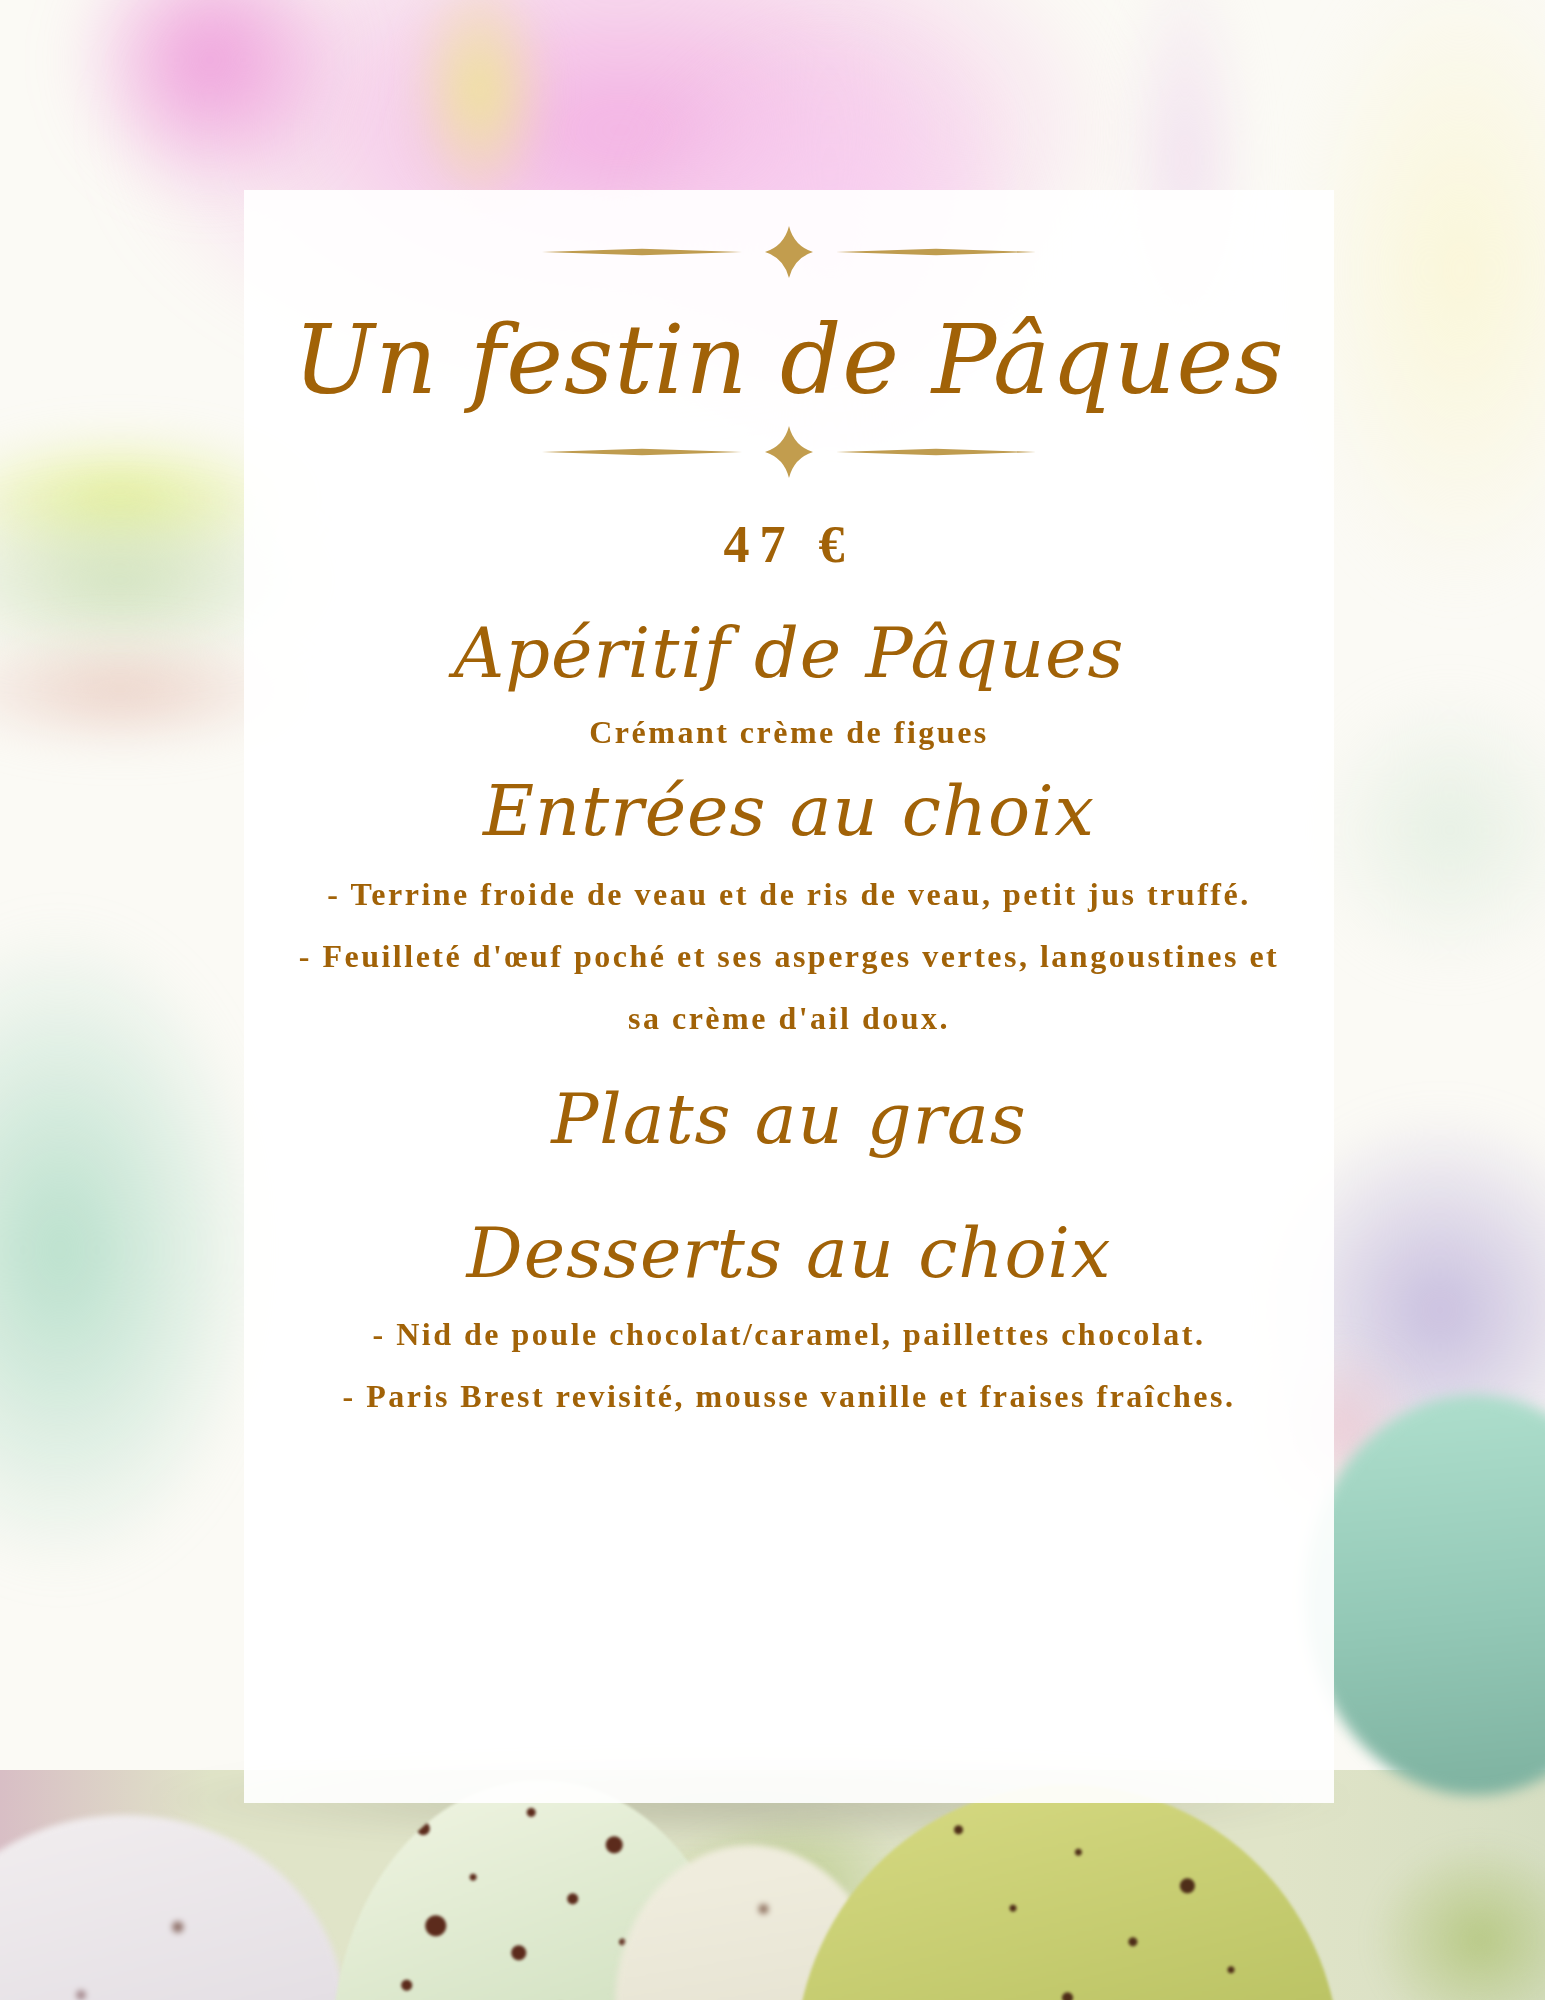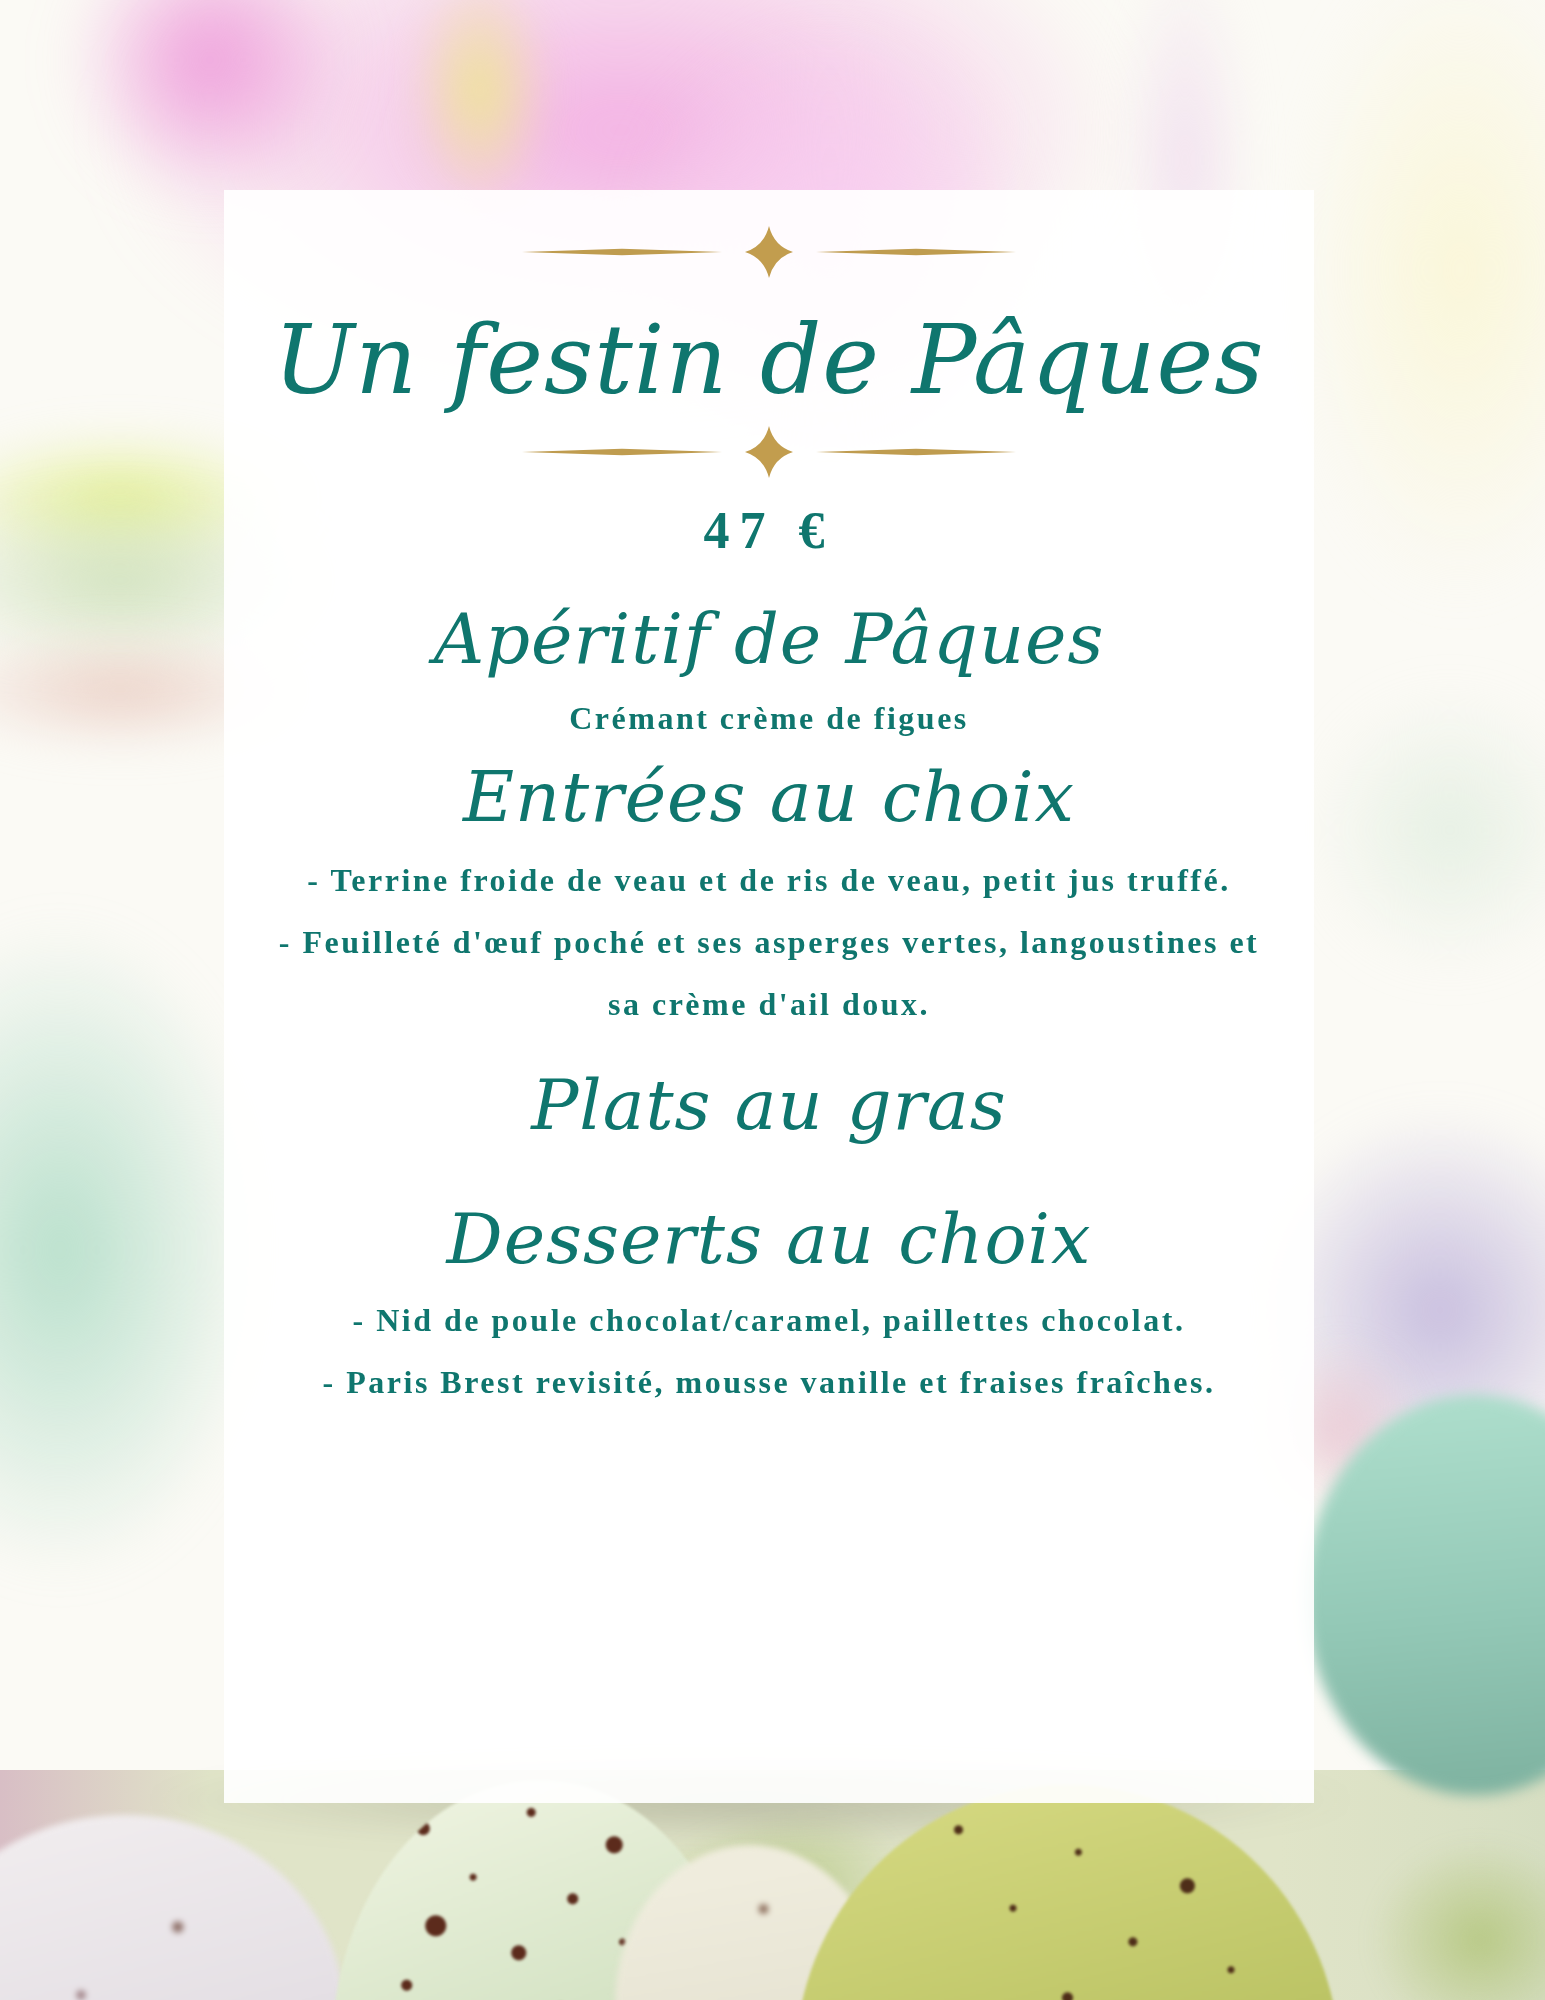--- a/index.html
+++ b/index.html
@@ -63,35 +63,35 @@
       radial-gradient(circle at 30% 8%,  #4e2d18 0 4px, rgba(0,0,0,0) 5px),
       radial-gradient(circle at 52% 12%, #4e2d18 0 3px, rgba(0,0,0,0) 4px),
       radial-gradient(circle at 72% 18%, #4e2d18 0 7px, rgba(0,0,0,0) 8px),
       radial-gradient(circle at 40% 22%, #4e2d18 0 3px, rgba(0,0,0,0) 4px),
       radial-gradient(circle at 62% 28%, #4e2d18 0 4px, rgba(0,0,0,0) 5px),
       radial-gradient(circle at 80% 33%, #4e2d18 0 3px, rgba(0,0,0,0) 4px),
       radial-gradient(circle at 50% 38%, #4e2d18 0 5px, rgba(0,0,0,0) 6px),
       linear-gradient(165deg,#d3d77f 8%,#bcc465 50%,#9fab4e 95%);}
   
   .panel{
-    position:absolute;left:224px;top:190px;width:1090px;height:1613px;
+    position:absolute;left:244px;top:190px;width:1090px;height:1613px;
     background:rgba(255,255,255,.92);
     display:flex;flex-direction:column;align-items:center;
-    text-align:center;color:#0f766e;
+    text-align:center;color:#a16207;
   }
   .divider{display:block;}
   .divider.top{margin-top:34px;}
   .divider.bottom{margin-top:-6px;}
   .title{
     font-family:"DejaVu Serif", serif;font-style:italic;font-weight:400;
     font-size:96px;line-height:140px;margin:10px 0 0 0;letter-spacing:1px;
     white-space:nowrap;
   }
   .price{
-    font-weight:700;font-size:52px;line-height:60px;margin-top:21px;
+    font-weight:700;font-size:52px;line-height:60px;margin-top:35px;
     letter-spacing:10px;white-space:nowrap;
   }
   .heading{
     font-family:"DejaVu Serif", serif;font-style:italic;font-weight:400;
     font-size:70px;line-height:80px;letter-spacing:1px;white-space:nowrap;
   }
   .h-aperitif{margin-top:38px;}
   .h-entrees{margin-top:8px;}
   .h-plats{margin-top:30px;}
   .h-desserts{margin-top:54px;}

